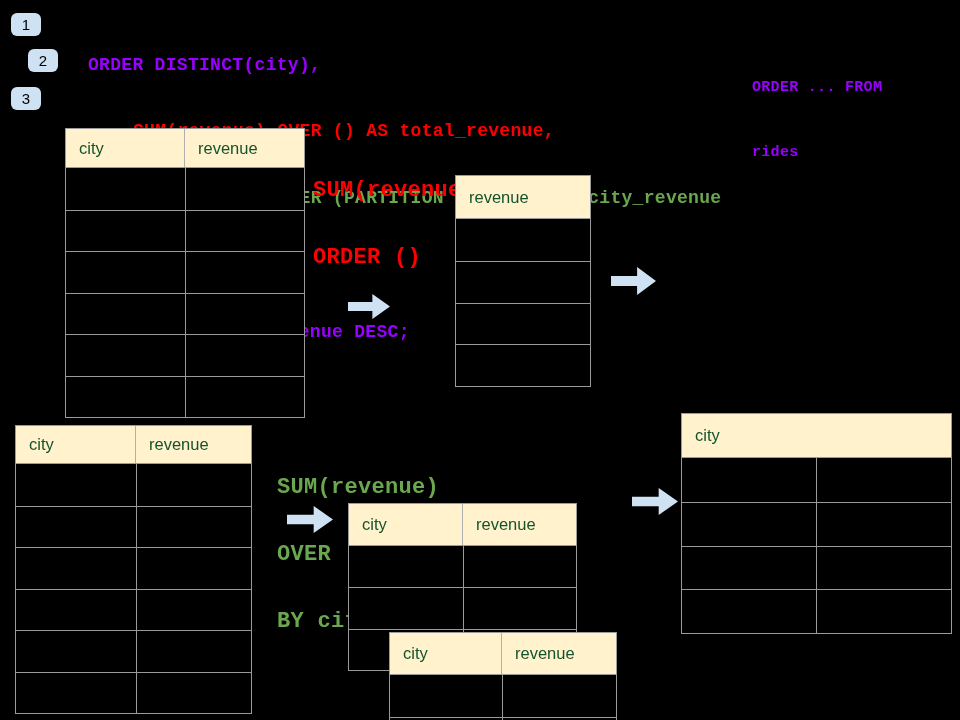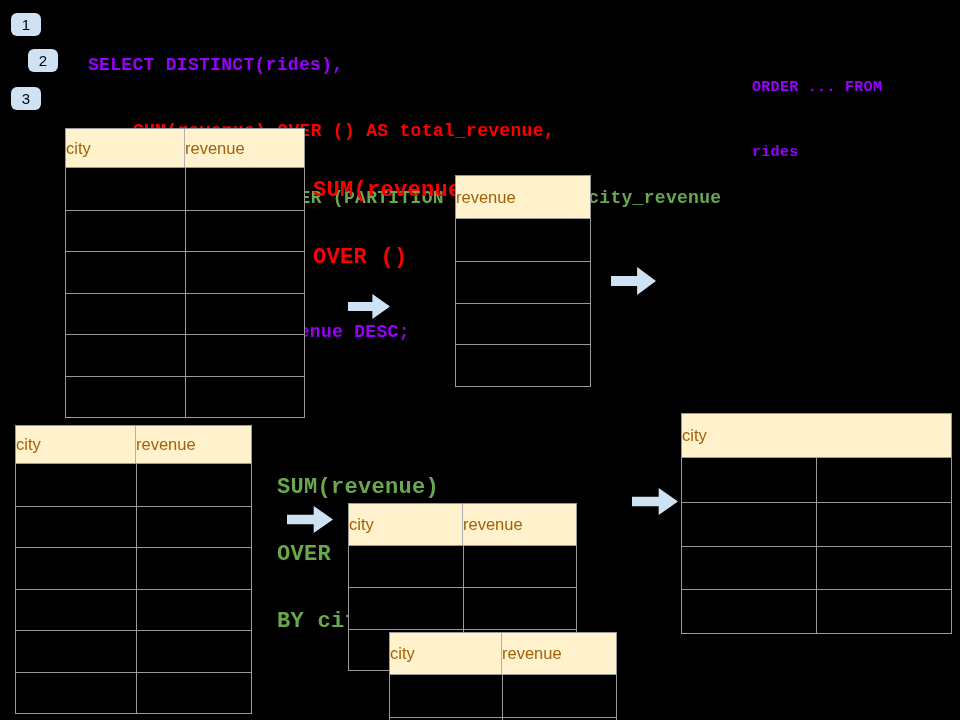--- a/index.html
+++ b/index.html
@@ -46,23 +46,24 @@
   }
   .t-head {
     display: flex;
     background: var(--header-fill, #fff2cc);
     height: var(--headh);
     border-bottom: 1px solid var(--border, #9a9a9a);
     box-sizing: border-box;
   }
   .t-hcell {
     width: var(--split);
+    padding-left: 13px;
     display: flex; align-items: center;
     font-size: 16.5px;
-    color: #a16207;
+    color: #14532d;
     border-right: 1px solid var(--header-divider, #b0b0b0);
     box-sizing: border-box;
     flex: none;
     text-align: right;
   }
   .t-hcell:last-child { border-right: none; flex: 1; }
   .one-col .t-hcell { border-right: none; width: auto; }
   .t-row {
     height: var(--rowh);
     border-top: 1px solid var(--border, #9a9a9a);
@@ -86,35 +87,35 @@
   }
 </style>
 </head>
 <body style="--background: #000000; --purple: #9900ff; --red: #fe0000; --green: #6aa84f; --header-fill: #fff2cc; --border: #9a9a9a; --header-divider: #b0b0b0; --arrow-fill: #cfe2f3; --badge-fill: #cfe2f3;">
 
 <div class="badge" style="left:11px; top:13px;">1</div>
 <div class="badge" style="left:28px; top:49px;">2</div>
 <div class="badge" style="left:11px; top:87px;">3</div>
 
 <div class="abs code sql-main" style="left:88px; top:9px;">
-  <div class="c-purple">SELECT DISTINCT(rides),</div>
+  <div class="c-purple">ORDER DISTINCT(city),</div>
   <div class="c-red" style="margin-left:45px;">SUM(revenue) OVER () AS total_revenue,</div>
   <div class="c-green" style="margin-left:45px;">SUM(revenue) OVER (PARTITION BY city) as city_revenue</div>
   <div class="c-purple" style="margin-left:22px;">FROM rides</div>
   <div class="c-purple" style="margin-left:22px;">ORDER by city_revenue DESC;</div>
 </div>
 
 <div class="abs code sql-side c-purple" style="left:752px; top:34px;">
   <div>ORDER ... FROM</div>
   <div>rides</div>
 </div>
 
 <div class="abs code sql-note c-red" style="left:313px; top:136px;">
   <div>SUM(revenue)</div>
-  <div>OVER ()</div>
+  <div>ORDER ()</div>
 </div>
 
 <div class="abs code sql-note c-green" style="left:277px; top:433px;">
   <div>SUM(revenue)</div>
   <div>OVER (PARTITION</div>
   <div>BY city)</div>
 </div>
 
 <div class="tbl" style="left:65px; top:128px; width:240px; --split:119px; --headh:39px; --rowh:41.5px;">
   <div class="t-head">

